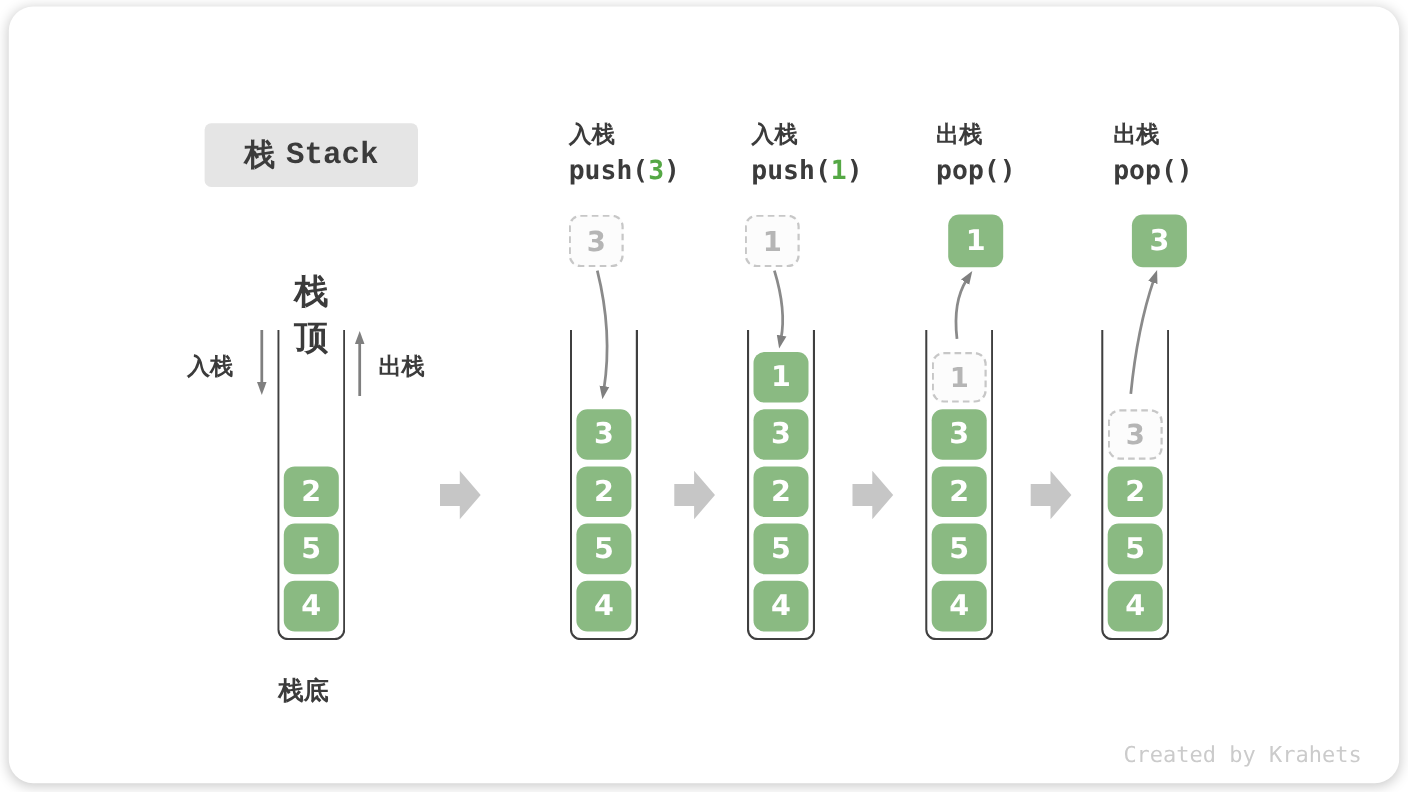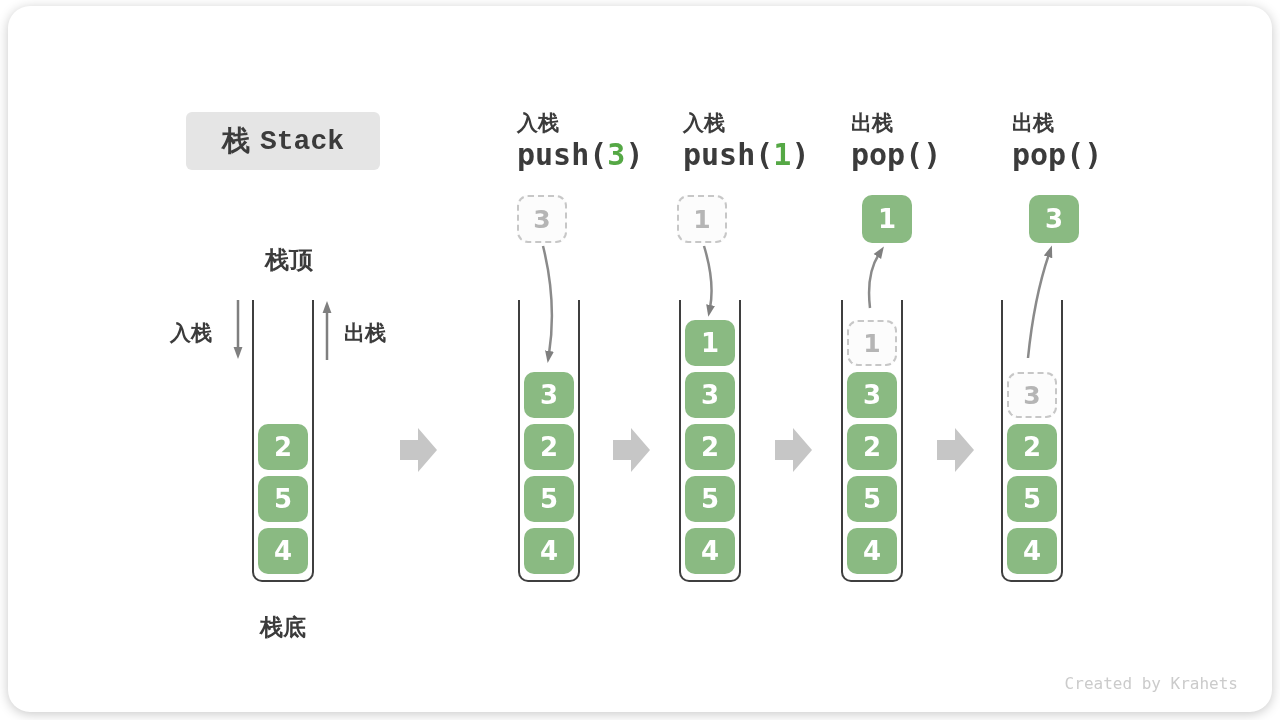--- a/index.html
+++ b/index.html
@@ -14,25 +14,25 @@
   }
   .title-box{
     position:absolute;left:186px;top:112px;width:194px;height:58px;
     background:#e5e5e5;border-radius:6px;
     display:flex;align-items:center;justify-content:center;gap:10px;
     color:#3b3b3b;font-size:28px;font-weight:bold;
   }
   .title-box .mono{font-family:Liberation Mono, monospace;font-weight:bold;}
   .op{position:absolute;top:108px;color:#3b3b3b;}
   .op .op-zh{font-size:21px;font-weight:bold;line-height:30px;}
-  .op .op-code{font-family:"DejaVu Sans Mono", monospace;font-size:30px;font-weight:bold;line-height:34px;}
+  .op .op-code{font-family:"DejaVu Sans Mono", monospace;font-size:24px;font-weight:bold;line-height:34px;}
   .op .green{color:#55a845;}
   .lbl{position:absolute;color:#3b3b3b;font-weight:bold;}
-  .lbl-top{left:253px;top:244px;width:60px;text-align:right;font-size:24px;}
-  .lbl-bottom{left:253px;top:612px;width:60px;text-align:center;font-size:23px;}
+  .lbl-top{left:253px;top:244px;width:60px;text-align:center;font-size:31px;}
+  .lbl-bottom{left:253px;top:612px;width:60px;font-size:23px;}
   .lbl-push{left:170px;top:319px;font-size:21px;}
   .lbl-pop{left:344px;top:319px;font-size:21px;}
   .stack{
     position:absolute;top:300px;width:62px;height:282px;box-sizing:border-box;
     border:2px solid #3f3f3f;border-top:none;border-radius:0 0 10px 10px;
   }
   .block{
     position:absolute;width:50px;height:46px;border-radius:10px;
     background:#8aba82;color:#ffffff;
     display:flex;align-items:center;justify-content:center;
@@ -41,21 +41,21 @@
   .ghost{
     position:absolute;width:50px;height:46px;box-sizing:border-box;border-radius:11px;
     border:2px dashed #c7c7c7;background:#fcfcfc;color:#b5b5b5;
     display:flex;align-items:center;justify-content:center;
     font-size:25px;font-weight:bold;font-family:"DejaVu Sans", sans-serif;
   }
   .floating{top:195px;height:48px;}
   .overlay{position:absolute;left:0;top:0;width:1280px;height:720px;pointer-events:none;}
   .watermark{
     position:absolute;right:42px;top:674px;color:#cbcbcb;
-    font-family:"DejaVu Sans Mono", monospace;font-size:16px;
+    font-family:"DejaVu Sans Mono", monospace;font-size:20px;
   }
 </style>
 </head>
 <body>
 
 <div class="card"></div>
 
 <div class="title-box">
   <span>栈</span>
   <span class="mono">Stack</span>

